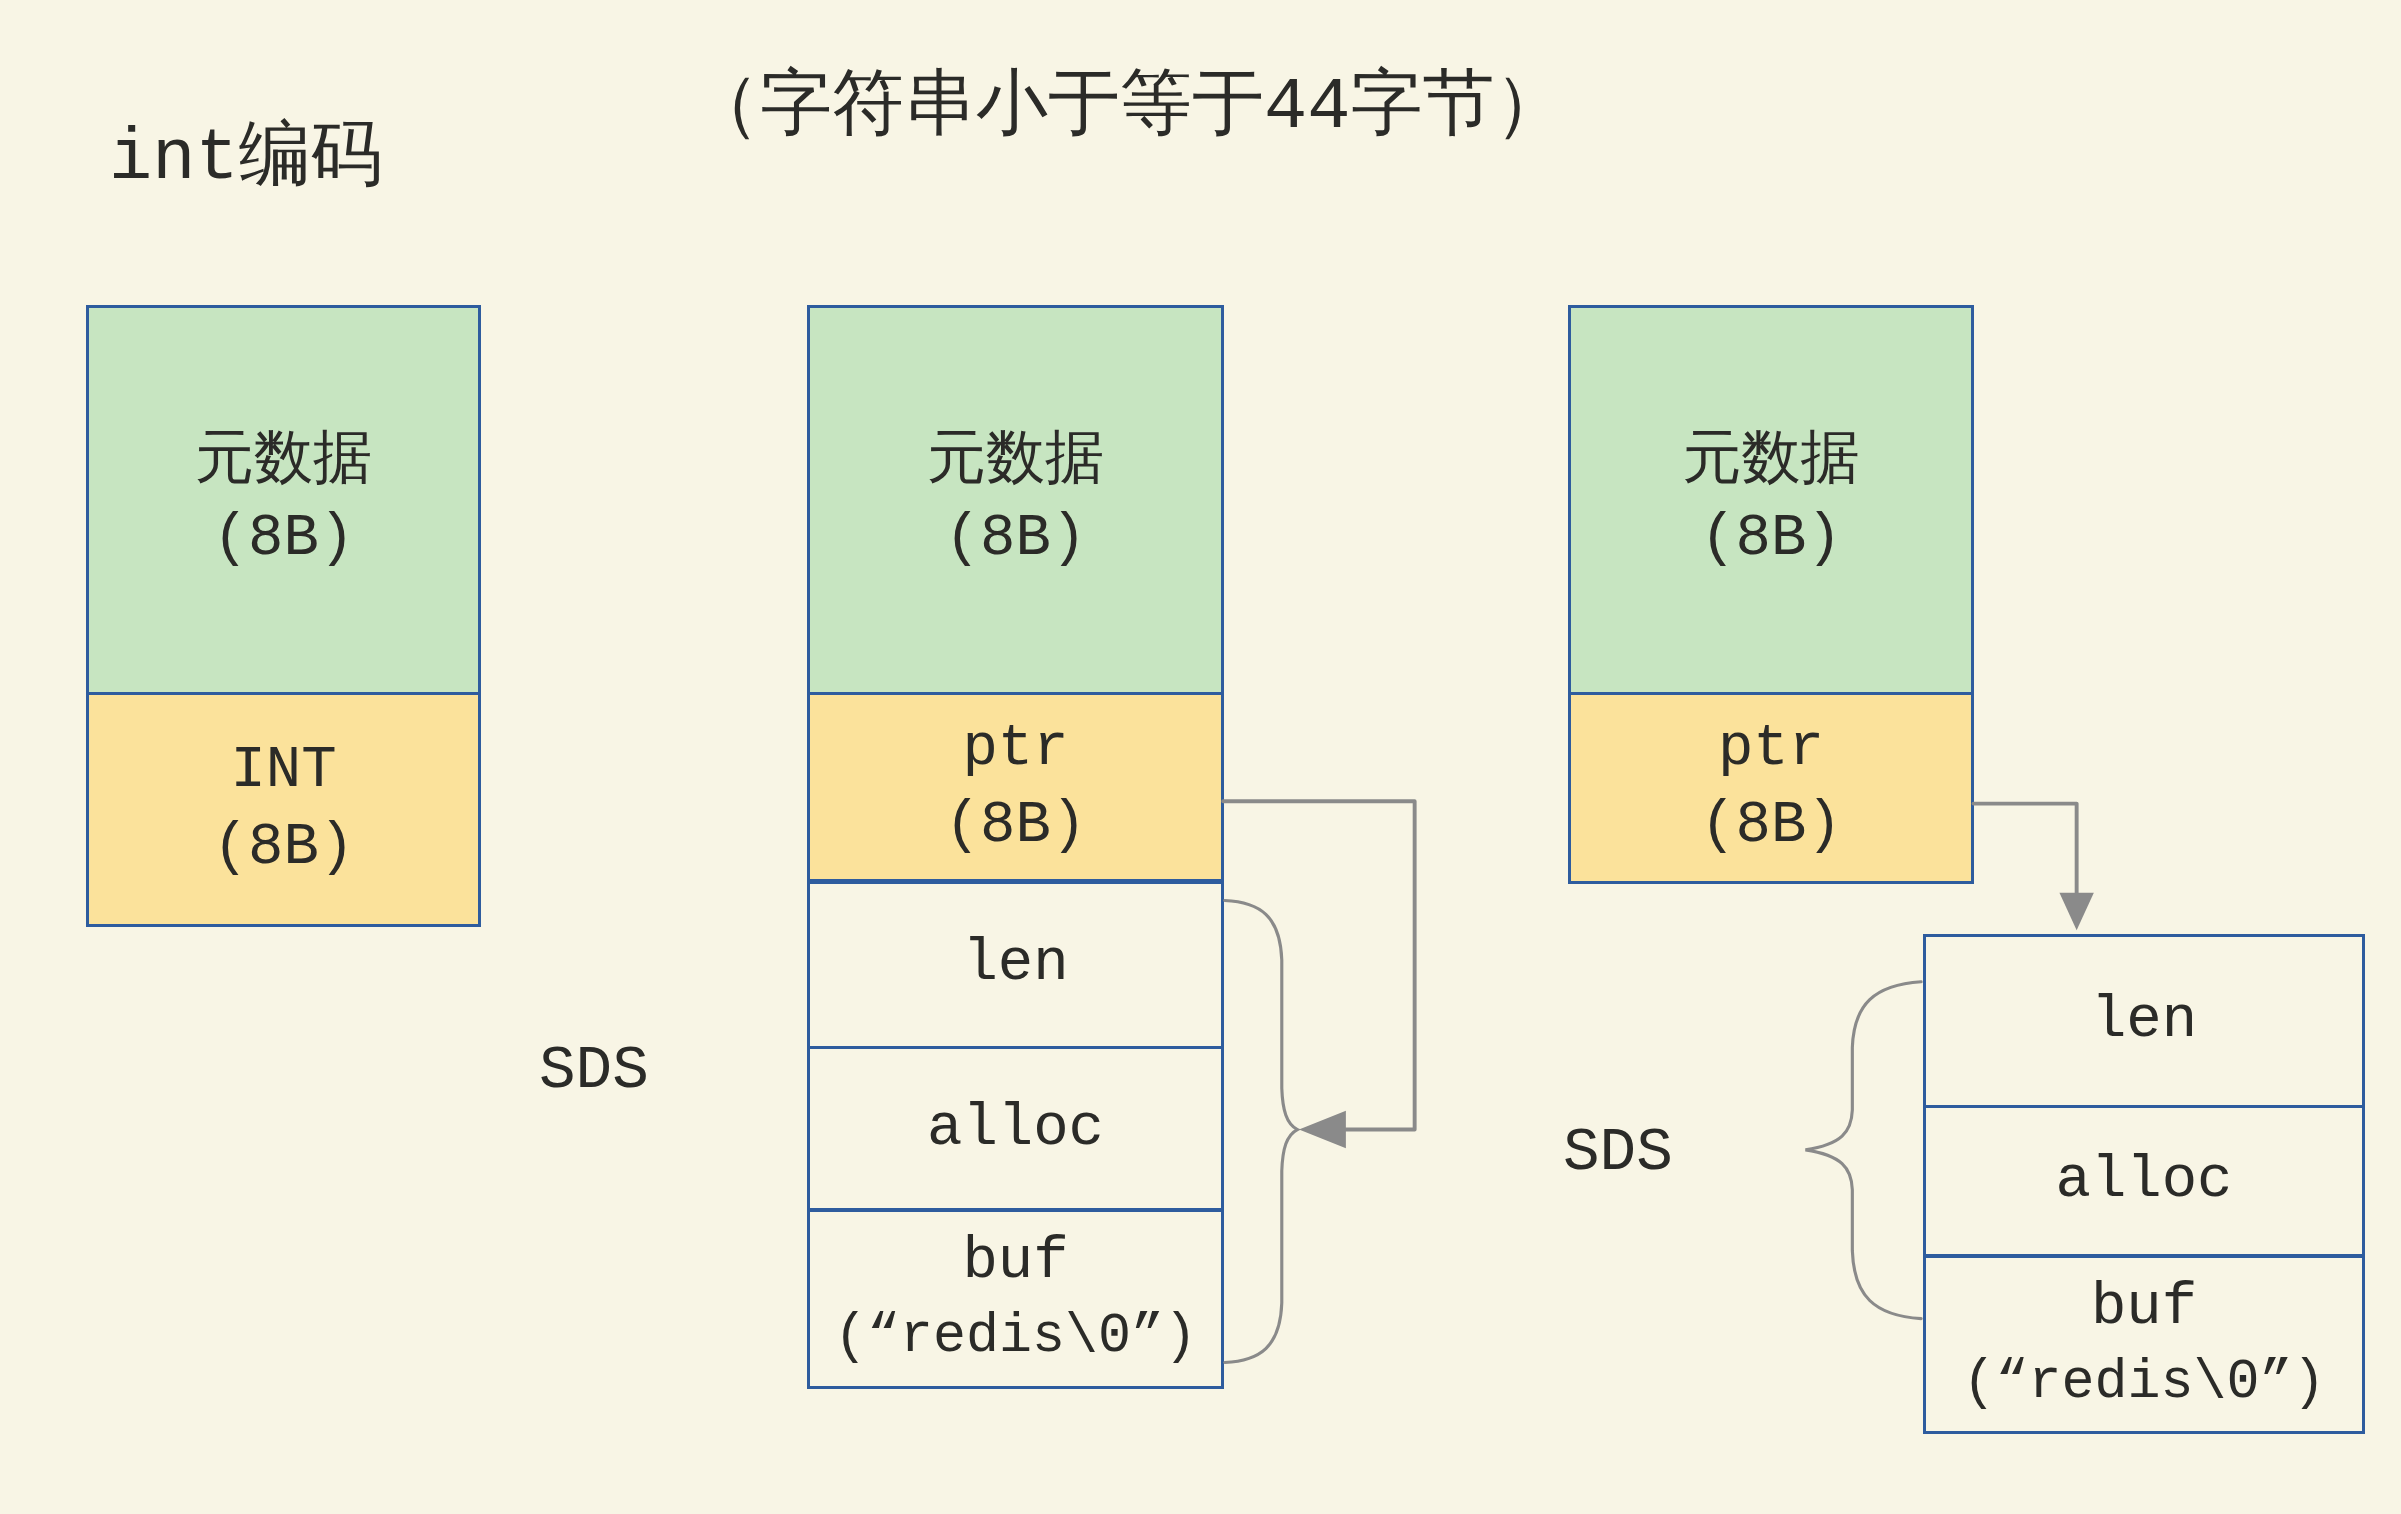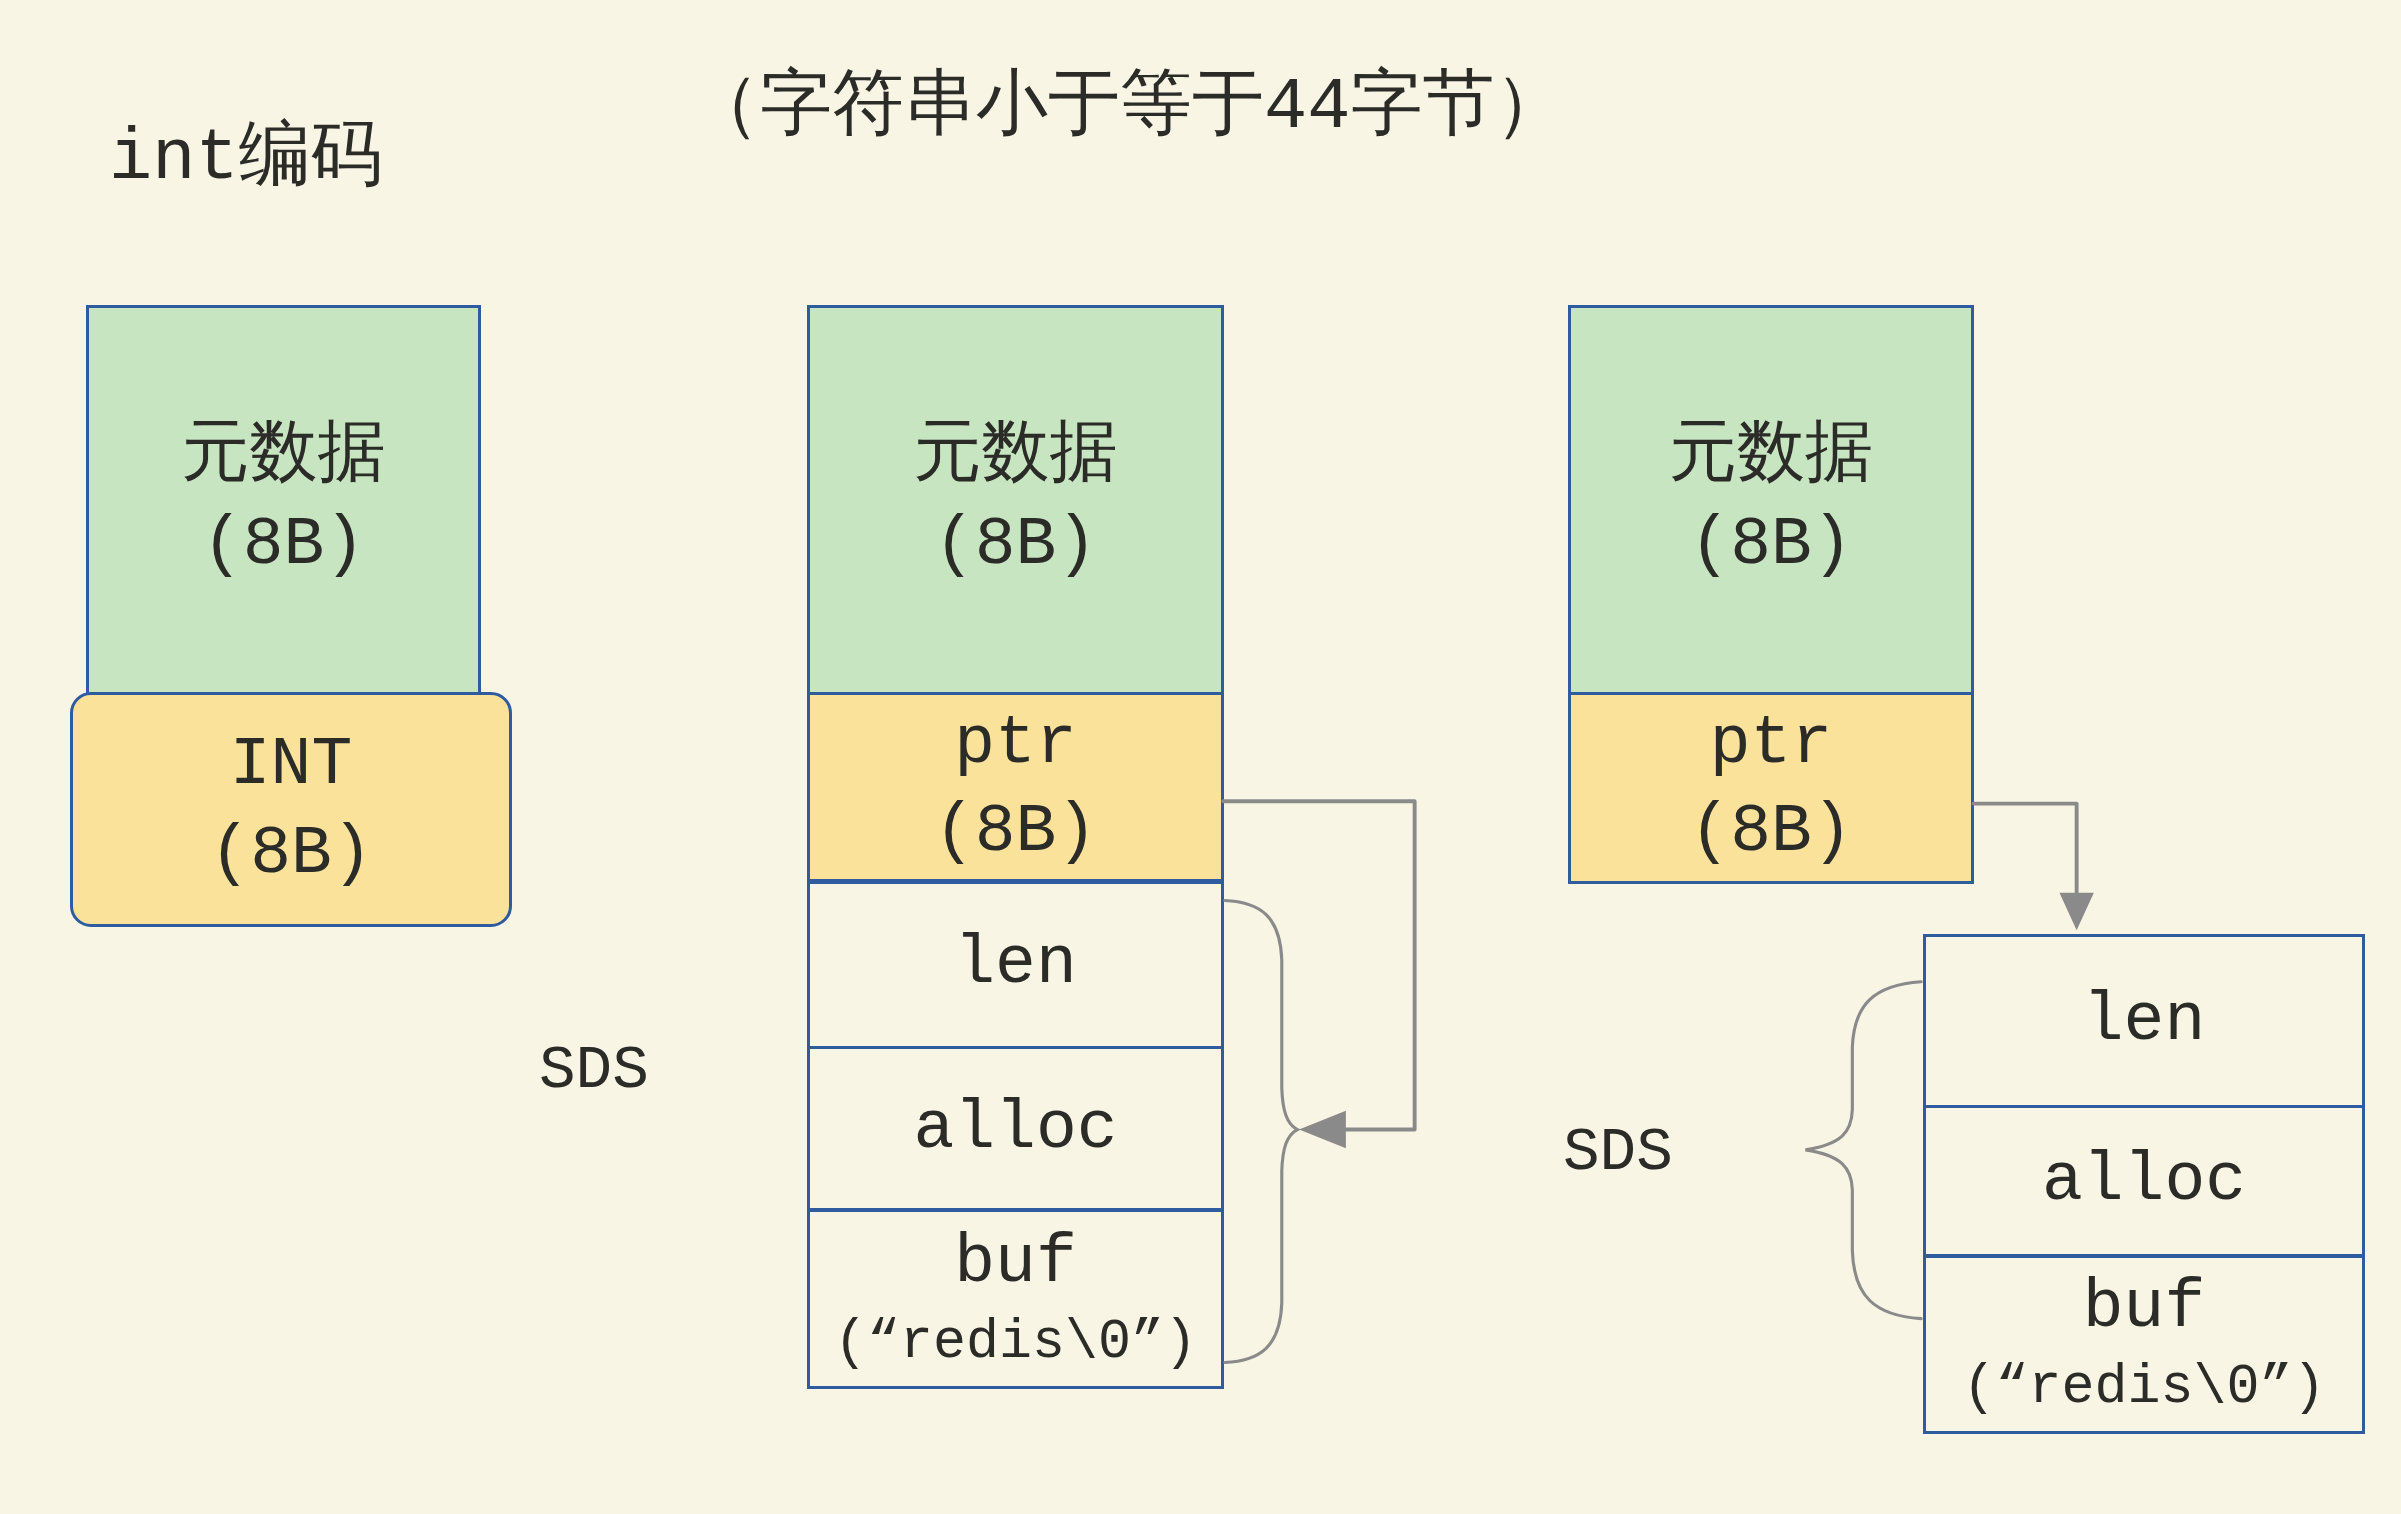--- a/index.html
+++ b/index.html
@@ -26,21 +26,21 @@
     border: 3.9px solid var(--blue, #2E5C9E);
     display: flex;
     flex-direction: column;
     align-items: center;
     justify-content: center;
     text-align: center;
   }
   .cell.green  { background: var(--green, #C7E5C1); }
   .cell.yellow { background: var(--yellow, #FBE29B); }
   .cell.plain  { background: transparent; }
-  .cell .line  { font-size: 68px; line-height: 1.3; white-space: nowrap; }
+  .cell .line  { font-size: 59px; line-height: 1.3; white-space: nowrap; }
   .cell .line.small { font-size: 55px; }
   .sds-label {
     position: absolute;
     font-size: 61px;
     text-align: left;
     white-space: nowrap;
   }
   .overlay {
     position: absolute;
     left: 0; top: 0;
@@ -61,21 +61,21 @@
     <div>（字符串小于等于44字节）</div>
   </div>
 
   <div class="title" style="left:1493px; top:66px; width:735px;">
   </div>
 
   <div class="cell green" style="left:86px; top:305px; width:395px; height:391px;">
     <div class="line">元数据</div>
     <div class="line">(8B)</div>
   </div>
-  <div class="cell yellow" style="left:70px; top:692px; width:442px; height:235px;border-radius:21px;">
+  <div class="cell yellow" style="left:86px; top:692px; width:395px; height:235px;">
     <div class="line">INT</div>
     <div class="line">(8B)</div>
   </div>
 
   <div class="cell green" style="left:807px; top:305px; width:417px; height:391px;">
     <div class="line">元数据</div>
     <div class="line">(8B)</div>
   </div>
   <div class="cell yellow" style="left:807px; top:692px; width:417px; height:192px;">
     <div class="line">ptr</div>

